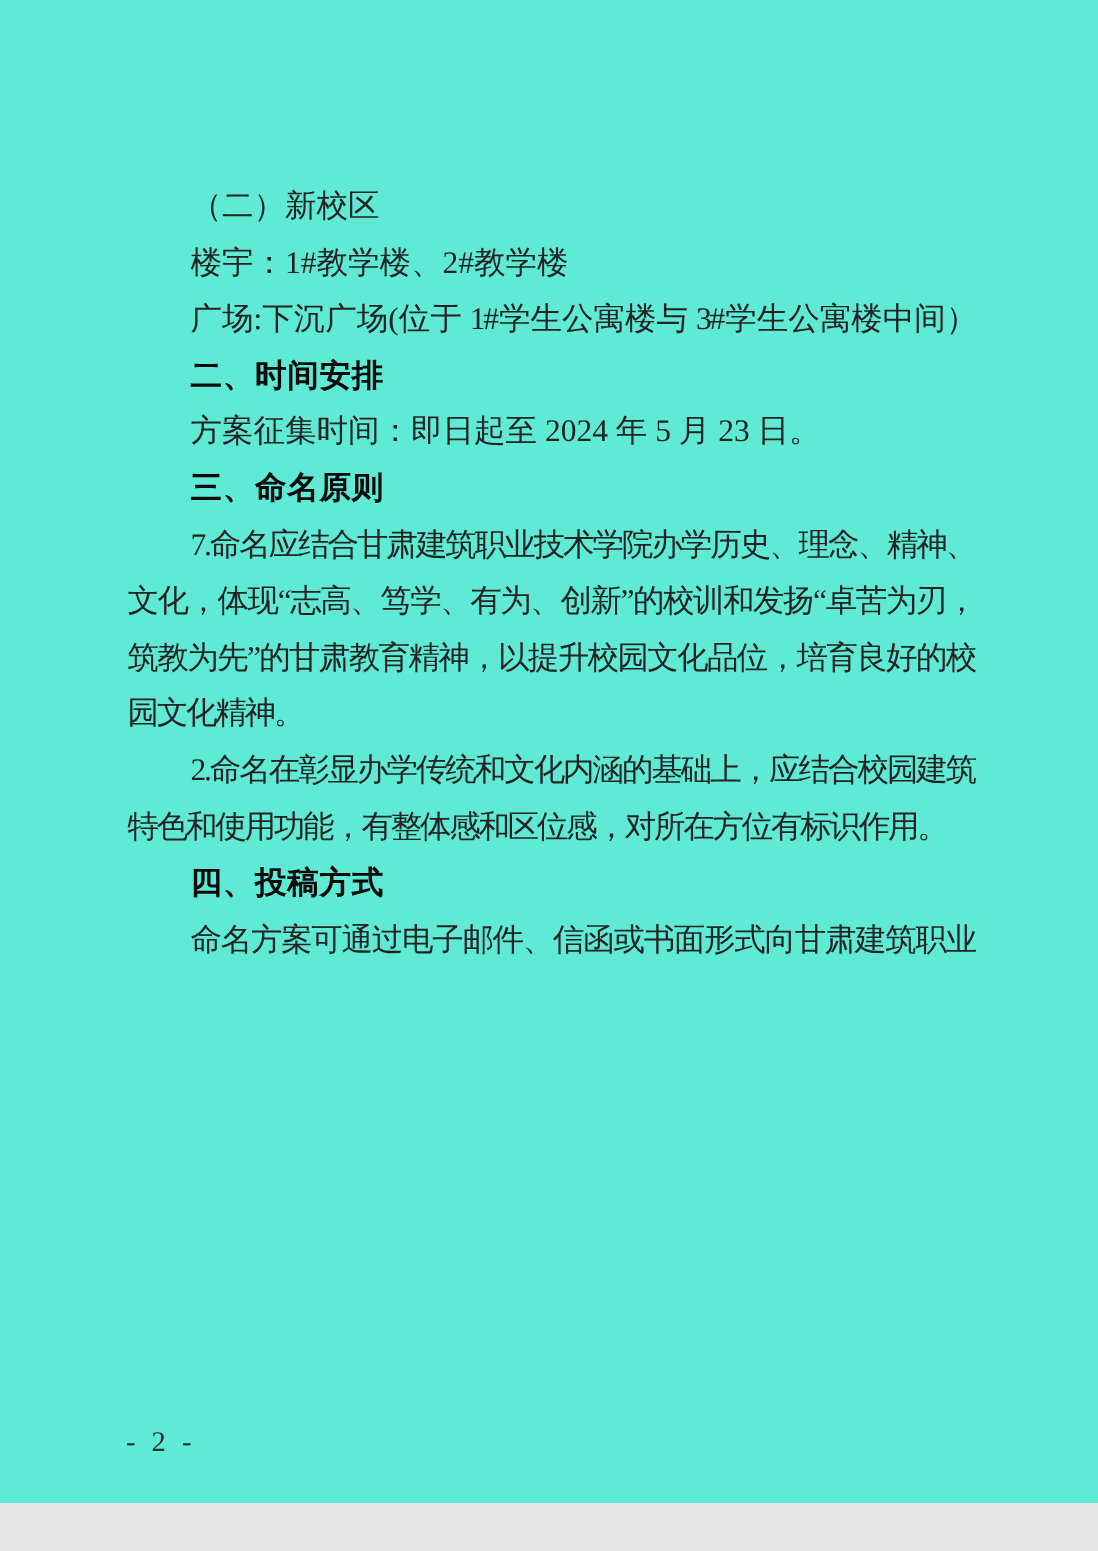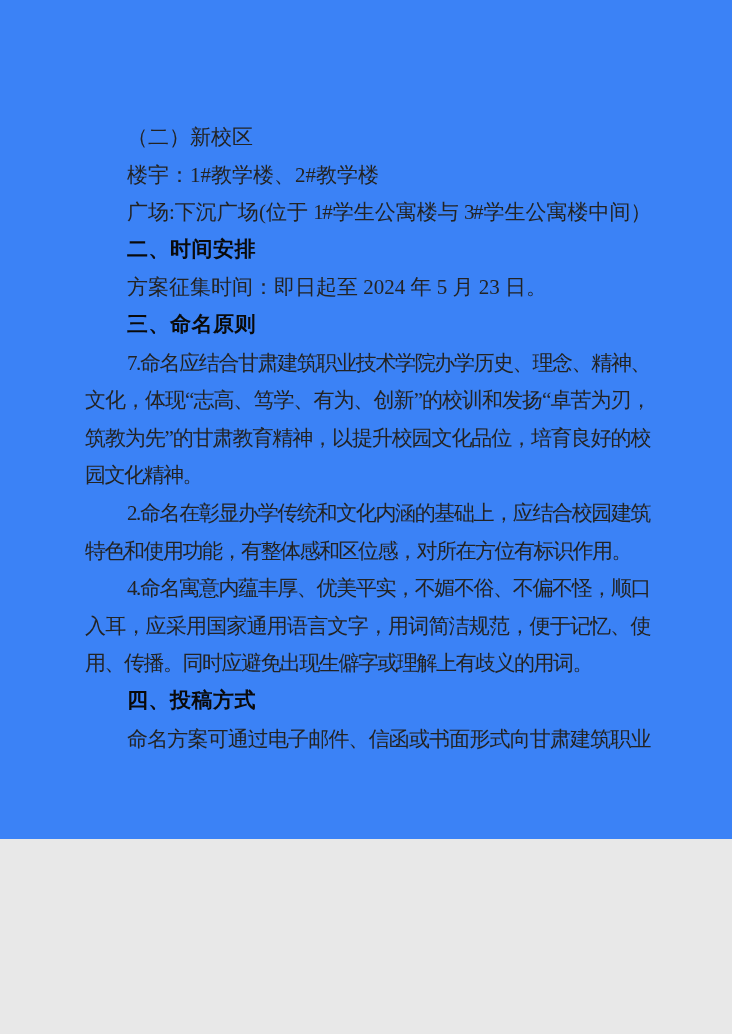--- a/index.html
+++ b/index.html
@@ -1,19 +1,19 @@
 <!DOCTYPE html>
 <html><head>
 <meta charset="utf-8">
 <style>
   html,body{margin:0;padding:0;background:#e8e8e8;}
   .page{
     position:relative;
-    width:732px;height:839px;
-    background:#3b82f6;
+    width:732px;height:1002px;
+    background:#5eead4;
     overflow:hidden;
     margin:0 auto;
   }
   .doc{
     position:absolute;
     left:85px;top:119px;width:565px;
     font-family:"Liberation Serif","DejaVu Serif",serif;
     font-size:21px;
     line-height:37.6px;
     color:#232323;
@@ -25,21 +25,21 @@
     letter-spacing:-1.5px;
   }
   
   .fill{
     text-align:justify;
     text-align-last:justify;
     letter-spacing:-1.5px;
   }
   
   .hd{
-    font-family:Liberation Mono, monospace;
+    font-family:Liberation Sans, sans-serif;
     font-weight:700;
     color:#0a0a0a;
     letter-spacing:0.5px;
   }
   .pagenum{
     position:absolute;
     left:84px;top:951px;
     font-family:"Liberation Serif","DejaVu Serif",serif;
     font-size:19px;
     letter-spacing:3px;
@@ -52,18 +52,17 @@
 <div class="page">
   <main class="doc">
     <p>（二）新校区</p>
     <p>楼宇：1#教学楼、2#教学楼</p>
     <p class="fill">广场:下沉广场(位于 1#学生公寓楼与 3#学生公寓楼中间）</p>
     <p class="hd">二、时间安排</p>
     <p>方案征集时间：即日起至 2024 年 5 月 23 日。</p>
     <p class="hd">三、命名原则</p>
     <p class="just">7.命名应结合甘肃建筑职业技术学院办学历史、理念、精神、文化，体现“志高、笃学、有为、创新”的校训和发扬“卓苦为刃，筑教为先”的甘肃教育精神，以提升校园文化品位，培育良好的校园文化精神。</p>
     <p class="just">2.命名在彰显办学传统和文化内涵的基础上，应结合校园建筑特色和使用功能，有整体感和区位感，对所在方位有标识作用。</p>
-    <p class="just">4.命名寓意内蕴丰厚、优美平实，不媚不俗、不偏不怪，顺口入耳，应采用国家通用语言文字，用词简洁规范，便于记忆、使用、传播。同时应避免出现生僻字或理解上有歧义的用词。</p>
     <p class="hd">四、投稿方式</p>
     <p class="fill">命名方案可通过电子邮件、信函或书面形式向甘肃建筑职业</p>
   </main>
   <div class="pagenum">- 2 -</div>
 </div>
 
 </body></html>

